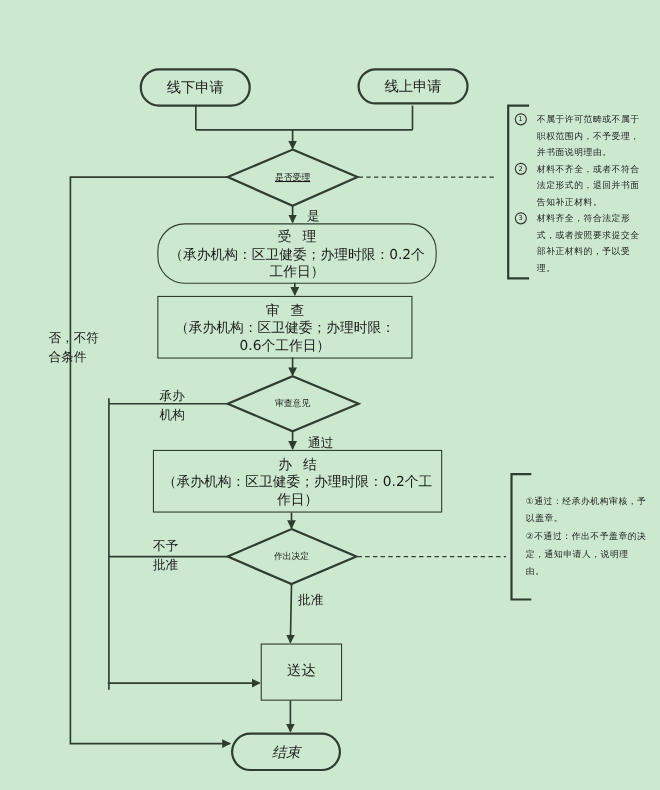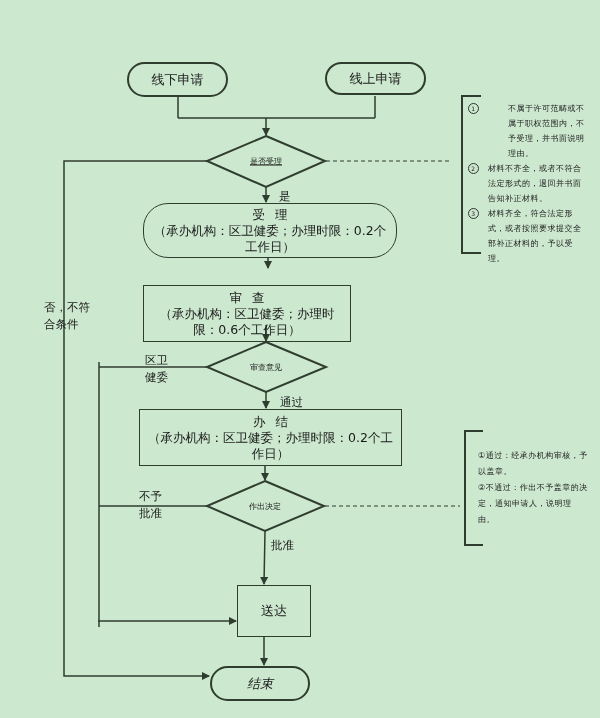--- a/index.html
+++ b/index.html
@@ -69,44 +69,44 @@
 </div>
 
 <div class="dlabel" style="left:266px;top:161px;text-decoration:underline;">是否受理</div>
 <div class="dlabel" style="left:266px;top:367px;">审查意见</div>
 <div class="dlabel" style="left:265px;top:506px;">作出决定</div>
 
 <div class="node box" style="left:143px;top:203px;width:254px;height:55px;border-radius:25px;">
   <span class="title">受理</span>
   <span>（承办机构：区卫健委；办理时限：0.2个工作日）</span>
 </div>
-<div class="node box" style="left:143px;top:285px;width:208px;height:57px;">
+<div class="node box" style="left:143px;top:269px;width:232px;height:57px;">
   <span class="title">审查</span>
   <span>（承办机构：区卫健委；办理时限：0.6个工作日）</span>
 </div>
 <div class="node box" style="left:139px;top:409px;width:263px;height:57px;">
   <span class="title">办结</span>
   <span>（承办机构：区卫健委；办理时限：0.2个工作日）</span>
 </div>
 <div class="node box" style="left:237px;top:585px;width:74px;height:52px;font-size:13px;">
   <span>送达</span>
 </div>
 <div class="node pill" style="left:210px;top:666px;width:100px;height:35px;border-radius:18px;font-style:italic;">
   <span>结束</span>
 </div>
 
 <div class="lbl" style="left:279px;top:188px;">是</div>
 <div class="lbl" style="left:44px;top:299px;width:50px;">否，不符合条件</div>
-<div class="lbl" style="left:145px;top:352px;width:26px;">区卫健委</div>
+<div class="lbl" style="left:145px;top:352px;width:26px;">承办机构</div>
 <div class="lbl" style="left:280px;top:394px;">通过</div>
 <div class="lbl" style="left:139px;top:488px;width:26px;">不予批准</div>
 <div class="lbl" style="left:271px;top:537px;">批准</div>
 
 <div class="note" style="left:468px;top:101px;width:120px;">
-  <div class="row" style="margin-bottom:0;gap:20px;">
+  <div class="row" style="margin-bottom:0;">
     <span class="num">1</span>
     <span>不属于许可范畴或不属于职权范围内，不予受理，并书面说明理由。</span>
   </div>
   <div class="row">
     <span class="num">2</span>
     <span>材料不齐全，或者不符合法定形式的，退回并书面告知补正材料。</span>
   </div>
   <div class="row">
     <span class="num">3</span>
     <span>材料齐全，符合法定形式，或者按照要求提交全部补正材料的，予以受理。</span>

